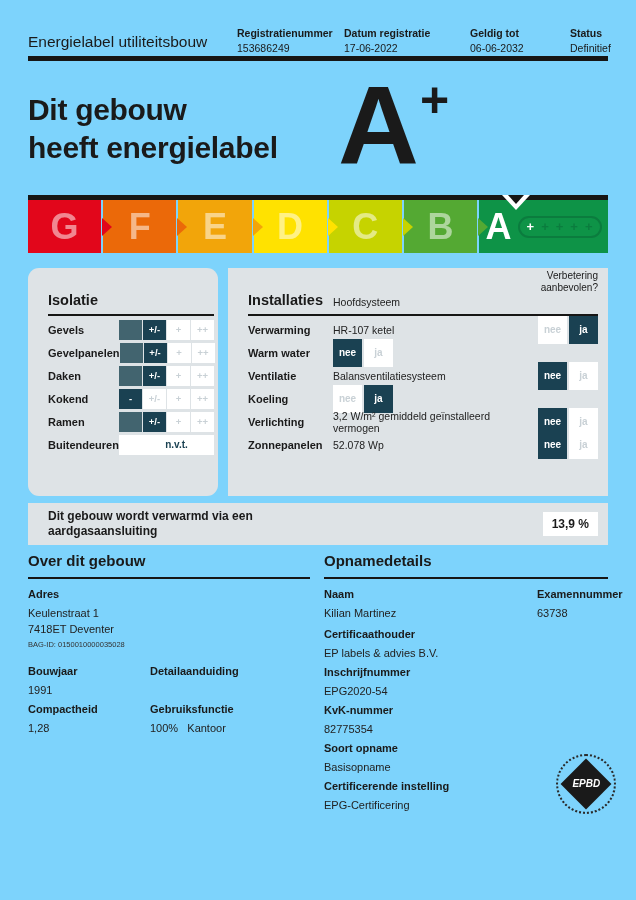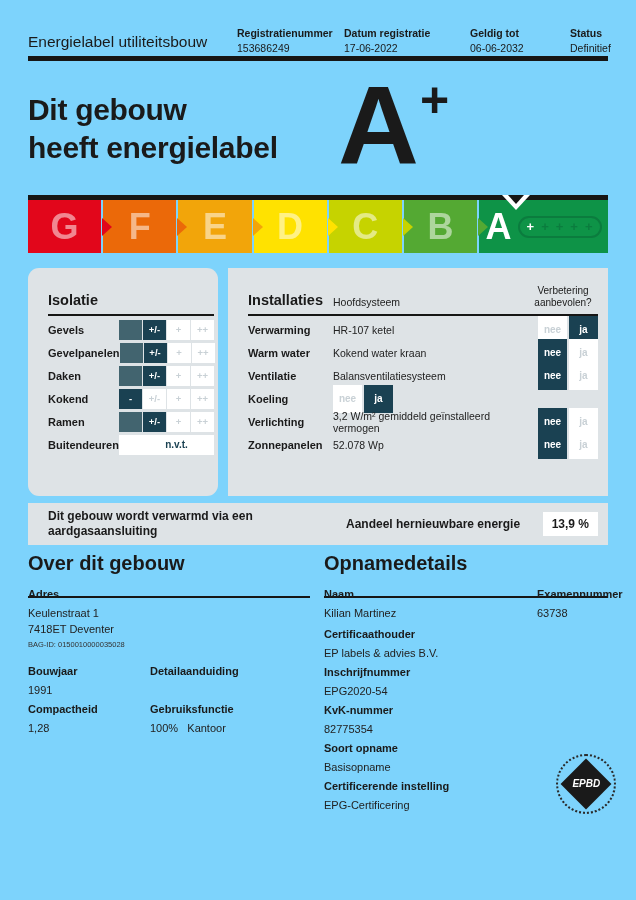--- a/index.html
+++ b/index.html
@@ -45,22 +45,22 @@
                   border-left:8px solid transparent; border-right:8px solid transparent;
                   border-top:9px solid #161615; }
 
   
   .panel { position:absolute; top:268px; height:228px; background:#dee3e6; }
   .panel-iso  { left:28px;  width:190px; padding:16px 4px 0 20px;border-radius:11px; }
   .panel-inst { left:228px; width:380px; padding:16px 10px 0 20px; }
   .panel-head { position:relative; height:32px; border-bottom:2px solid #161615; }
   .panel-head .ph-title { position:absolute; left:0; bottom:6px; font-size:14.5px; font-weight:bold; }
   .panel-head .ph-sub { position:absolute; left:85px; bottom:6px; font-size:10.5px; color:#222; }
-  .panel-head .ph-improve { position:absolute; right:0; bottom:5px; font-size:10px; line-height:12px;
-                            text-align:center; color:#1a1a1a; width:70px; }
+  .panel-head .ph-improve { position:absolute; right:0; bottom:20px; font-size:10px; line-height:12px;
+                            text-align:right; color:#1a1a1a; width:70px; }
 
   .iso-row, .inst-row { display:flex; align-items:center; height:23px; }
   .rows { margin-top:2px; }
   .iso-label { flex:1; font-size:11px; font-weight:bold; }
   .rating { display:flex; gap:1px; width:95px; }
   .rcell { width:23px; height:20px; display:flex; align-items:center; justify-content:center;
            font-size:9.5px; font-weight:bold; }
   .rcell.filled   { background:#42646f; color:transparent; }
   .rcell.active   { background:#1a4152; color:#ffffff; }
   .rcell.inactive { background:#ffffff; color:#c9d1d6; }
@@ -80,21 +80,21 @@
   .banner-left .btxt { font-size:12px; font-weight:bold; line-height:15px; width:250px; }
   .banner-right { left:332px; width:276px; padding:6px 10px 6px 14px; display:flex; align-items:center; }
   .banner-right .blabel { font-size:12px; font-weight:bold; }
   .banner-right .bvalue { margin-left:auto; background:#ffffff; font-size:12px; font-weight:bold;
                           padding:5px 9px; }
 
   
   .col { position:absolute; }
   .col-left  { left:28px;  top:552px; width:282px; }
   .col-right { left:324px; top:552px; width:284px; }
-  .sec-head { font-size:20px; font-weight:bold; padding-bottom:21px; border-bottom:2px solid #161615; }
+  .sec-head { font-size:15px; font-weight:bold; padding-bottom:8px; border-bottom:2px solid #161615; }
   .fgroup { position:absolute; }
   .flabel { font-size:11px; font-weight:bold; margin-bottom:5px; }
   .fvalue { font-size:11px; color:#222; line-height:16px; white-space:pre-wrap; }
   .bagid { font-size:7.5px; color:#333; margin-top:3px; }
 
   .g-adres { left:0; top:36px; }
   .g-bouwjaar { left:0; top:113px; }
   .g-detail { left:122px; top:113px; }
   .g-compact { left:0; top:151px; }
   .g-gebruiksf { left:122px; top:151px; }
@@ -257,21 +257,20 @@
       <div class="inst-row">
         <span class="inst-label">Verwarming</span>
         <span class="inst-value">HR-107 ketel</span>
         <span class="opts">
           <span class="opt">nee</span>
           <span class="opt active">ja</span>
         </span>
       </div>
       <div class="inst-row">
         <span class="inst-label">Warm water</span>
-        <span class="inst-value">Kokend water kraan</span>
         <span class="opts">
           <span class="opt active">nee</span>
           <span class="opt">ja</span>
         </span>
       </div>
       <div class="inst-row">
         <span class="inst-label">Ventilatie</span>
         <span class="inst-value">Balansventilatiesysteem</span>
         <span class="opts">
           <span class="opt active">nee</span>
@@ -301,21 +300,20 @@
           <span class="opt">ja</span>
         </span>
       </div>
     </div>
   </div>
 
   <div class="banner banner-left">
     <span class="btxt">Dit gebouw wordt verwarmd via een aardgasaansluiting</span>
   </div>
   <div class="banner banner-right">
-    <span class="blabel">Aandeel hernieuwbare energie</span>
     <span class="bvalue">13,9 %</span>
   </div>
 
   <div class="col col-left">
     <div class="sec-head">Over dit gebouw</div>
     <div class="fgroup g-adres">
       <div class="flabel">Adres</div>
       <div class="fvalue">Keulenstraat 1</div>
       <div class="fvalue">7418ET Deventer</div>
       <div class="bagid">BAG-ID: 0150010000035028</div>

